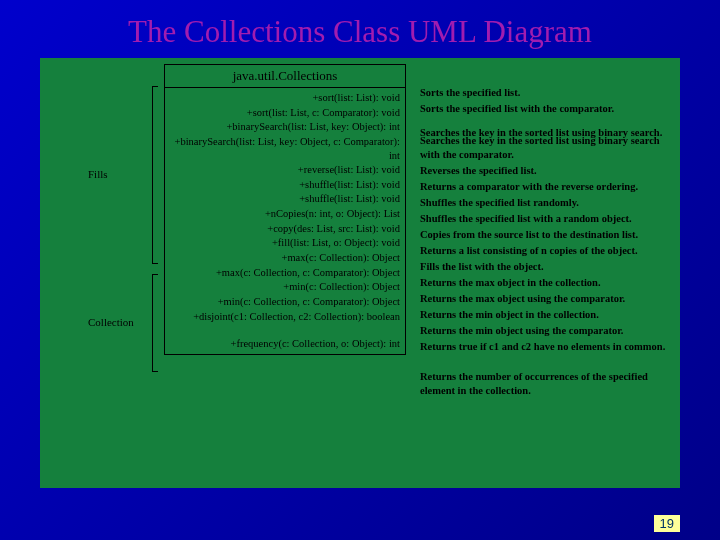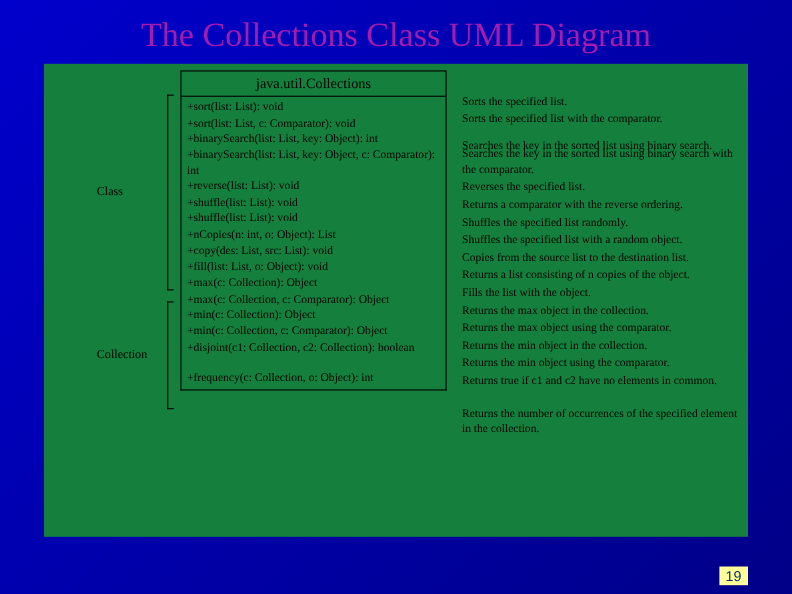--- a/index.html
+++ b/index.html
@@ -33,38 +33,40 @@
     margin-left: 118px;
     margin-right: 264px;
     margin-bottom: 0;
   }
   .members-box {
     border: 1px solid black;
     border-top: none;
     margin-left: 118px;
     margin-right: 264px;
     padding: 3px 5px;
+    text-align: right;
   }
   .row {
     display: flex;
     align-items: flex-start;
     margin-bottom: 1px;
     font-size: 10.5px;
     line-height: 1.3;
   }
   .sig {
     flex: 0 0 236px;
     padding-right: 6px;
   }
   .desc {
     position: absolute;
     left: 380px;
     width: 260px;
     font-size: 10.5px;
     line-height: 1.3;
+    font-weight: bold;
   }
   .descs {
     position: absolute;
     top: 28px;
     left: 0;
     right: 0;
   }
   .side-label {
     position: absolute;
     left: 48px;
@@ -162,20 +164,20 @@
     <div class="desc" style="top:174px">Fills the list with the object.</div>
     <div class="desc" style="top:190px">Returns the max object in the collection.</div>
     <div class="desc" style="top:206px">Returns the max object using the comparator.</div>
     <div class="desc" style="top:222px">Returns the min object in the collection.</div>
     <div class="desc" style="top:238px">Returns the min object using the comparator.</div>
     <div class="desc" style="top:254px">Returns true if c1 and c2 have no elements in common.</div>
     <div class="desc" style="top:284px">Returns the number of occurrences of the specified element in the collection.</div>
   </div>
 
   <div class="bracket" style="top:28px; height:178px; left:112px;"></div>
-  <div class="side-label" style="top:110px;">Class</div>
+  <div class="side-label" style="top:110px;">Fills</div>
 
   <div class="bracket" style="top:216px; height:98px; left:112px;"></div>
   <div class="side-label" style="top:258px;">Collection</div>
 
 </div>
 
 <div class="page-num">19</div>
 
 </body></html>

